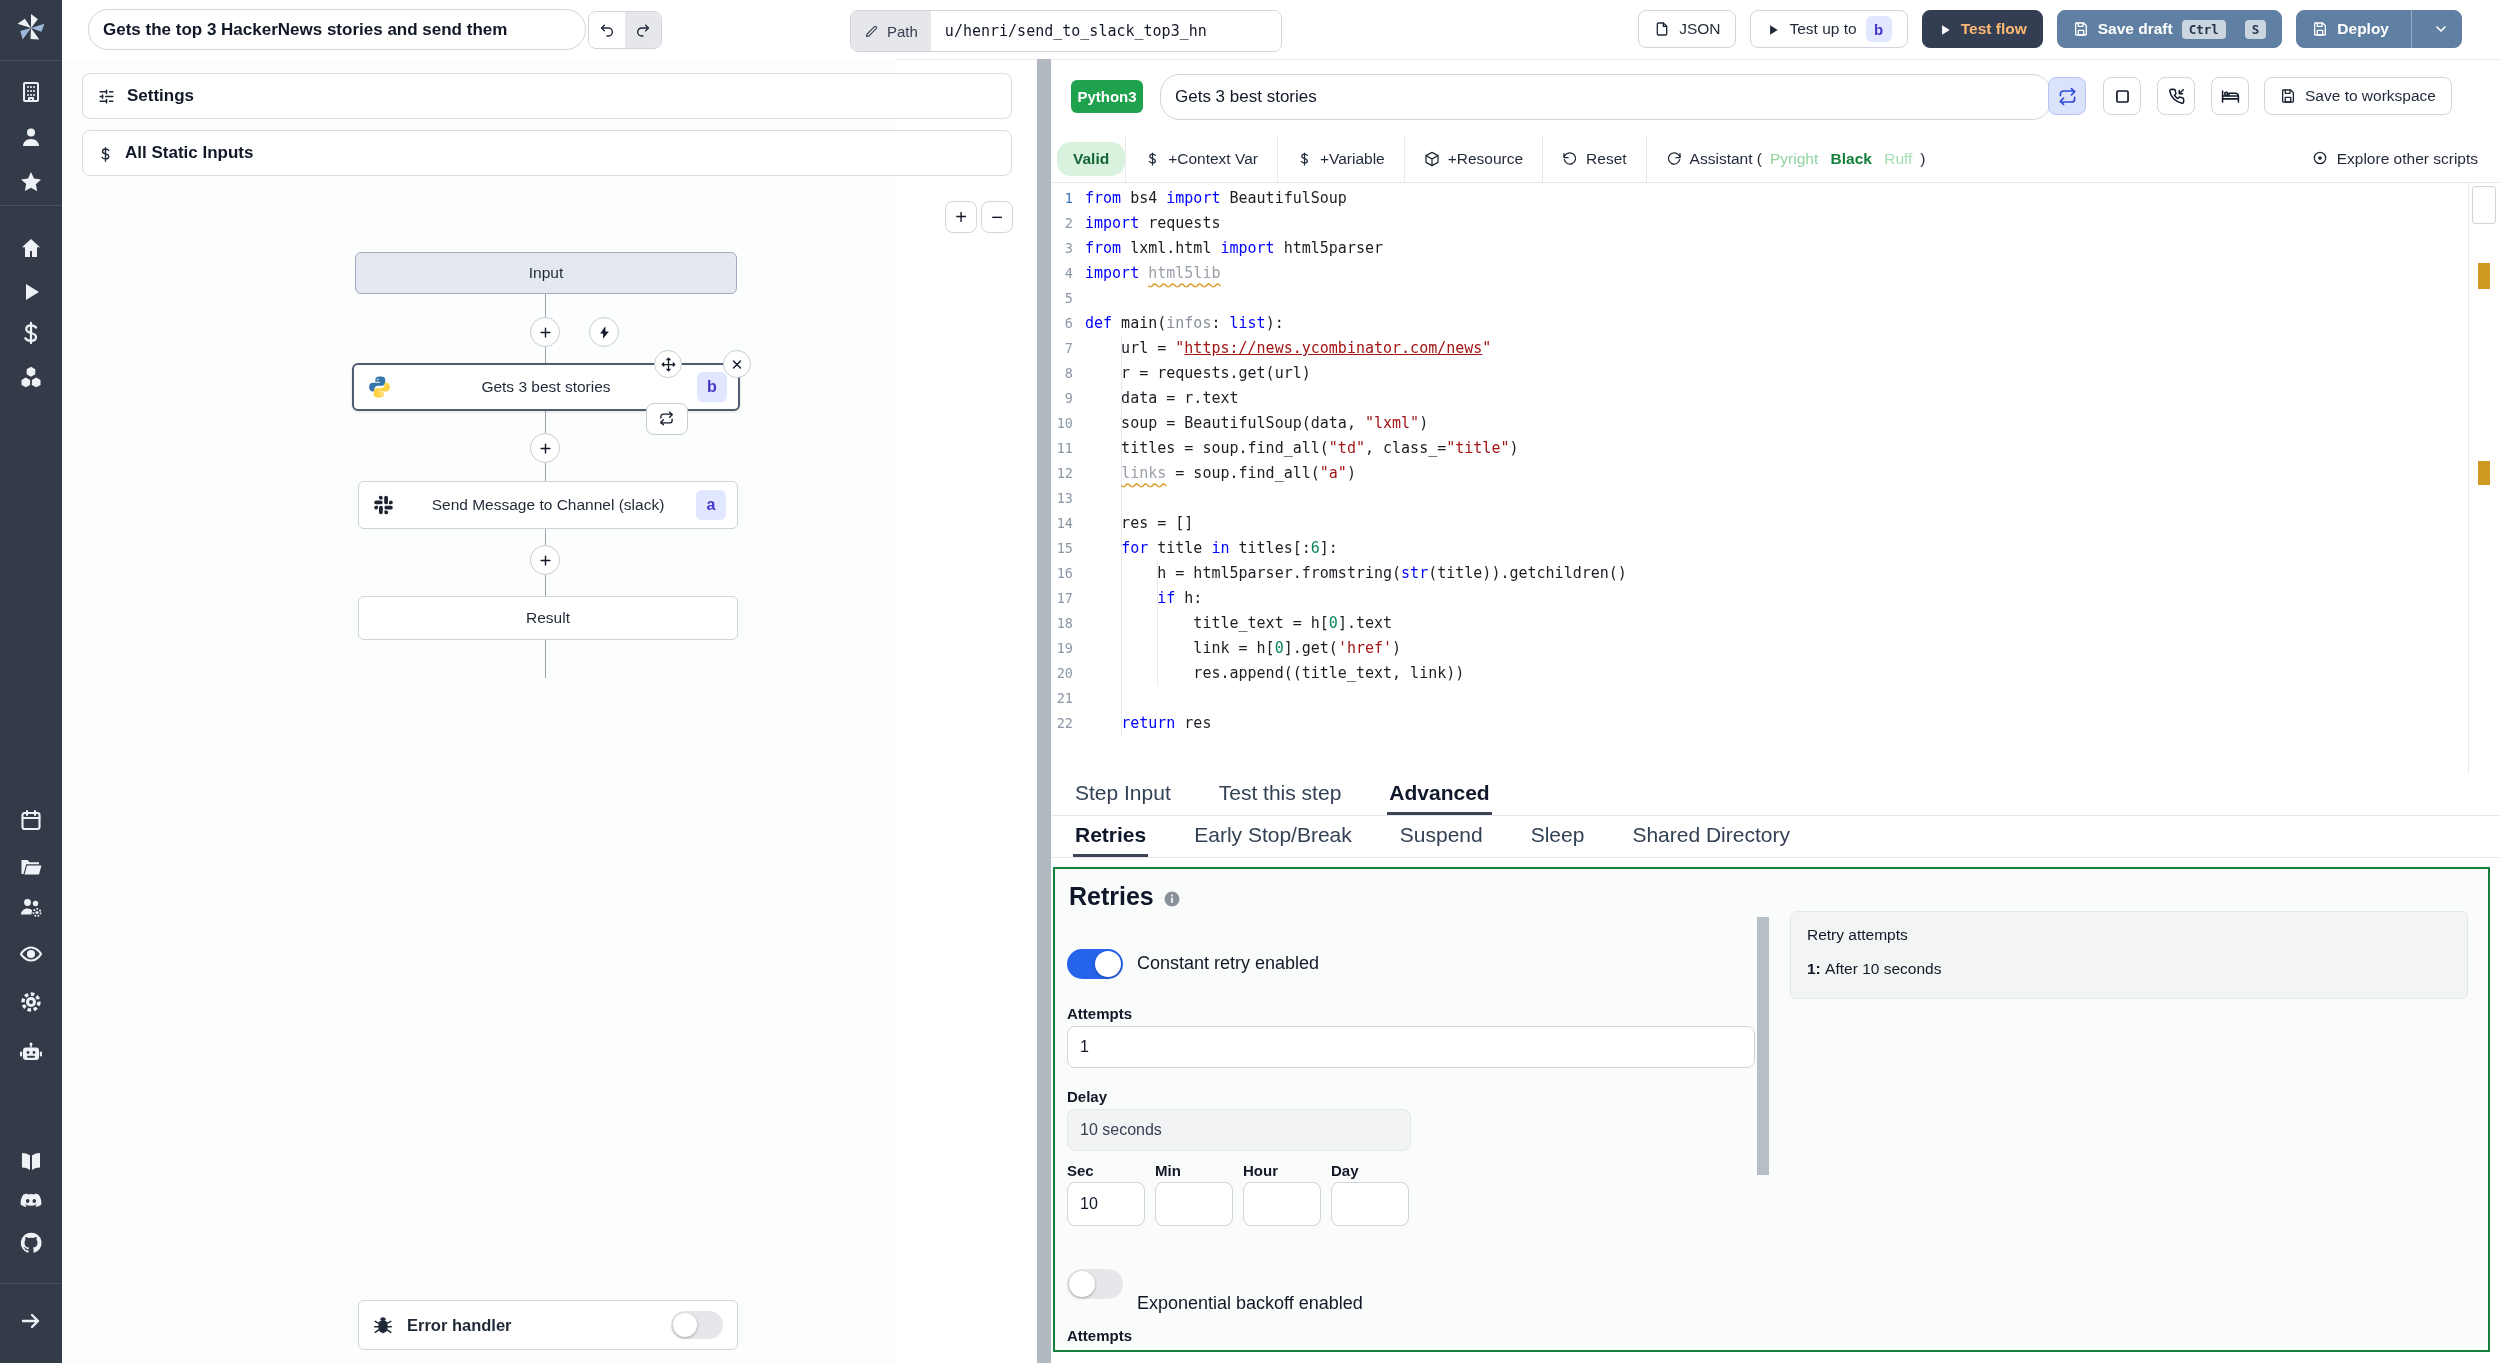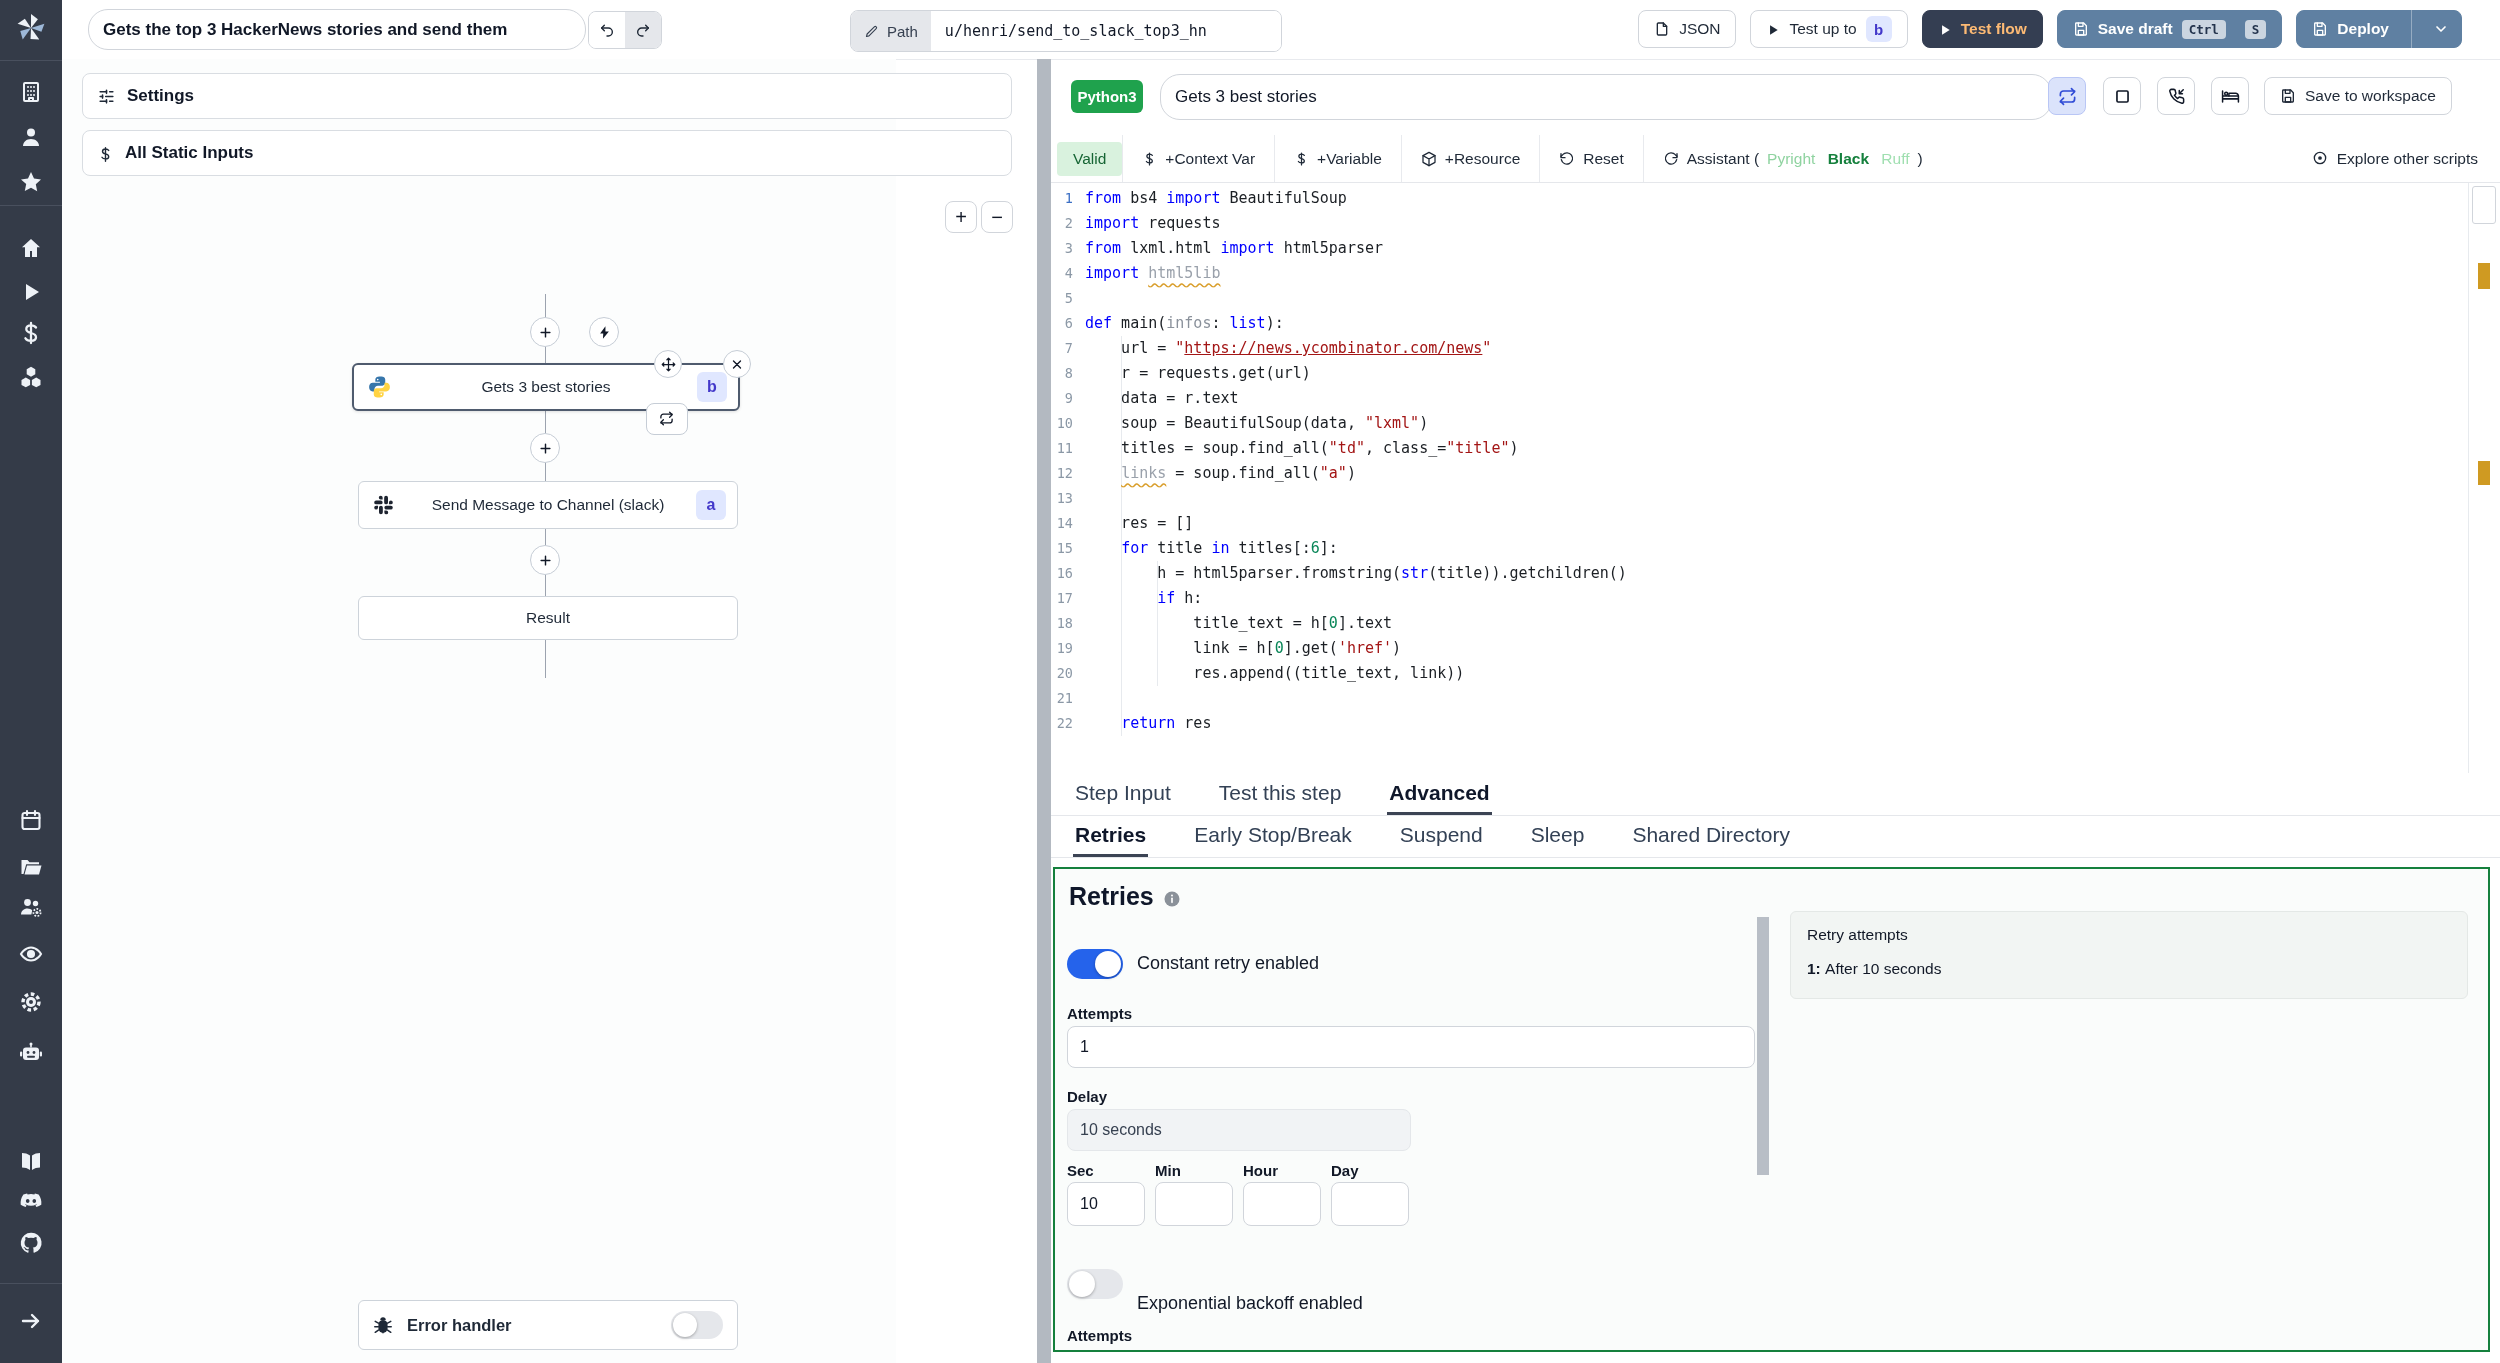--- a/index.html
+++ b/index.html
@@ -39,21 +39,21 @@
   #split{left:1037px;top:59px;width:14px;height:1304px;background:#b3b9c1;cursor:col-resize}
   
   .iconbtn{position:absolute;width:38px;height:38px;border:1px solid #d1d5db;border-radius:8px;background:#fff;display:flex;align-items:center;justify-content:center;cursor:pointer;box-sizing:border-box;color:#111827}
   .iconbtn svg{width:19px;height:19px}
   .iconbtn.active{background:#dbe3fb;border-color:#b9c6f5;color:#2f4bd6}
   #lang-badge{left:1071px;top:80px;width:72px;height:33px;background:#1fa24d;border-radius:6px;color:#fff;font-weight:700;font-size:15px;display:flex;align-items:center;justify-content:center}
   #toolbar{left:1051px;top:135px;width:1449px;height:48px;border-bottom:1px solid #e5e7eb;display:flex;align-items:center;box-sizing:border-box}
   .tool-item{display:flex;align-items:center;gap:8px;font-size:15.5px;color:#1f2937;padding:0 19px;cursor:pointer;white-space:nowrap}
   .tool-item svg{width:16px;height:16px}
   .tool-sep{width:1px;height:47px;background:#e8eaee}
-  #valid-chip{margin-left:6px;background:#d9f2de;color:#166534;font-weight:400;font-size:15.5px;border-radius:4px;height:34px;display:flex;align-items:center;padding:0 16px}
+  #valid-chip{margin-left:6px;background:#d9f2de;color:#166534;font-weight:700;font-size:15.5px;border-radius:14px;height:34px;display:flex;align-items:center;padding:0 16px}
   
   #code-area{left:1051px;top:183px;width:1449px;height:590px;background:#fff;font-family:"DejaVu Sans Mono",monospace}
   .lnum{position:absolute;left:0;width:22px;text-align:right;font-size:13.5px;line-height:25px;color:#8b98a6}
   .lnum.active{color:#3b6fc4}
   .cline{position:absolute;left:34px;height:25px;line-height:25px;font-size:15px;white-space:pre;color:#1b1f24}
   .tk-kw{color:#0000ff}
   .tk-pl{color:#1b1f24}
   .tk-str{color:#a31515}
   .tk-stru{color:#a31515;text-decoration:underline}
   .tk-num{color:#098658}
@@ -266,20 +266,23 @@
             <path d="M12 2.5v19M16.5 6.3c-.9-1.3-2.3-2-4.5-2-2.3 0-4.2 1.2-4.2 3.3s1.8 3 4.2 3.6c2.5.6 4.5 1.5 4.5 3.8s-2.1 3.2-4.5 3.2-4.1-.7-5-2.3"></path>
           </svg>
         </span>
       <span>All Static Inputs</span>
     </div>
     <div class="zoom-btn" style="left:883px;top:142px">+</div>
     <div class="zoom-btn" style="left:919px;top:142px">−</div>
 
     <div class="abs" style="left:483px;top:235px;width:1px;height:384px;background:#9ca3af"></div>
 
+    <div class="node" style="left:293px;top:193px;width:382px;height:42px;background:#e4e8ef;border-color:#a0abbd">
+      <span>Input</span>
+    </div>
     <div class="pcircle" style="left:468px;top:258px">
         <span style="width:15px;height:15px;display:inline-flex">
           <svg viewBox="0 0 24 24" fill="none" stroke="currentColor" stroke-linecap="round" stroke-linejoin="round" stroke-width="2.3">
             <path d="M12 5v14M5 12h14"></path>
           </svg>
         </span>
       </div>
     <div class="pcircle" style="left:527px;top:258px">
         <span style="width:15px;height:15px;display:inline-flex;color:#111827">
           <svg viewBox="0 0 24 24" fill="currentColor">

